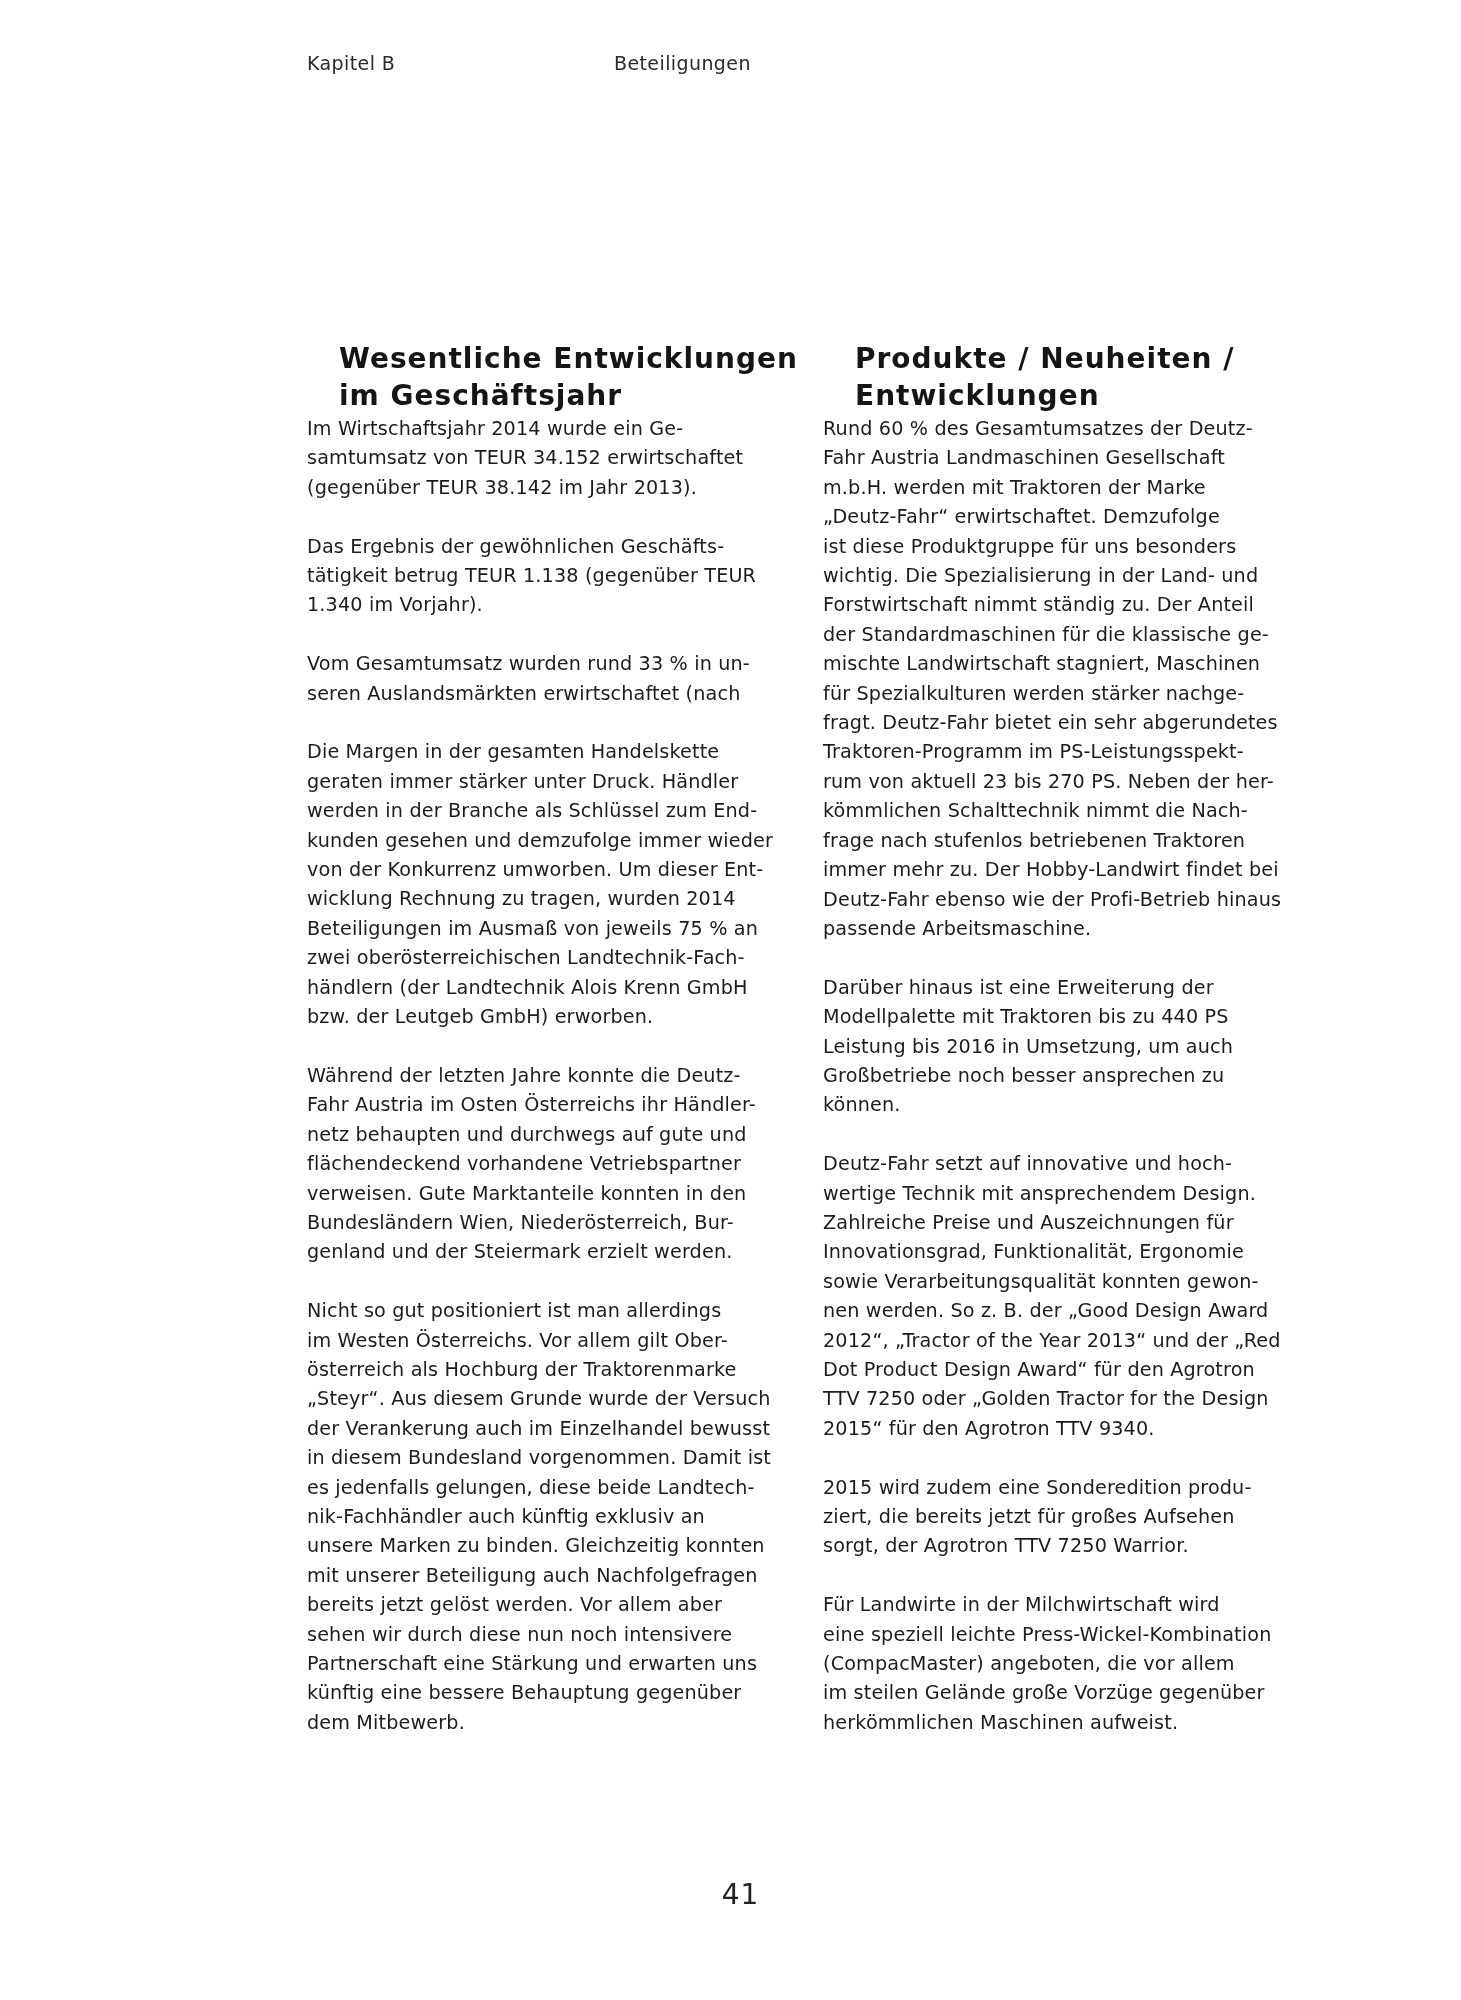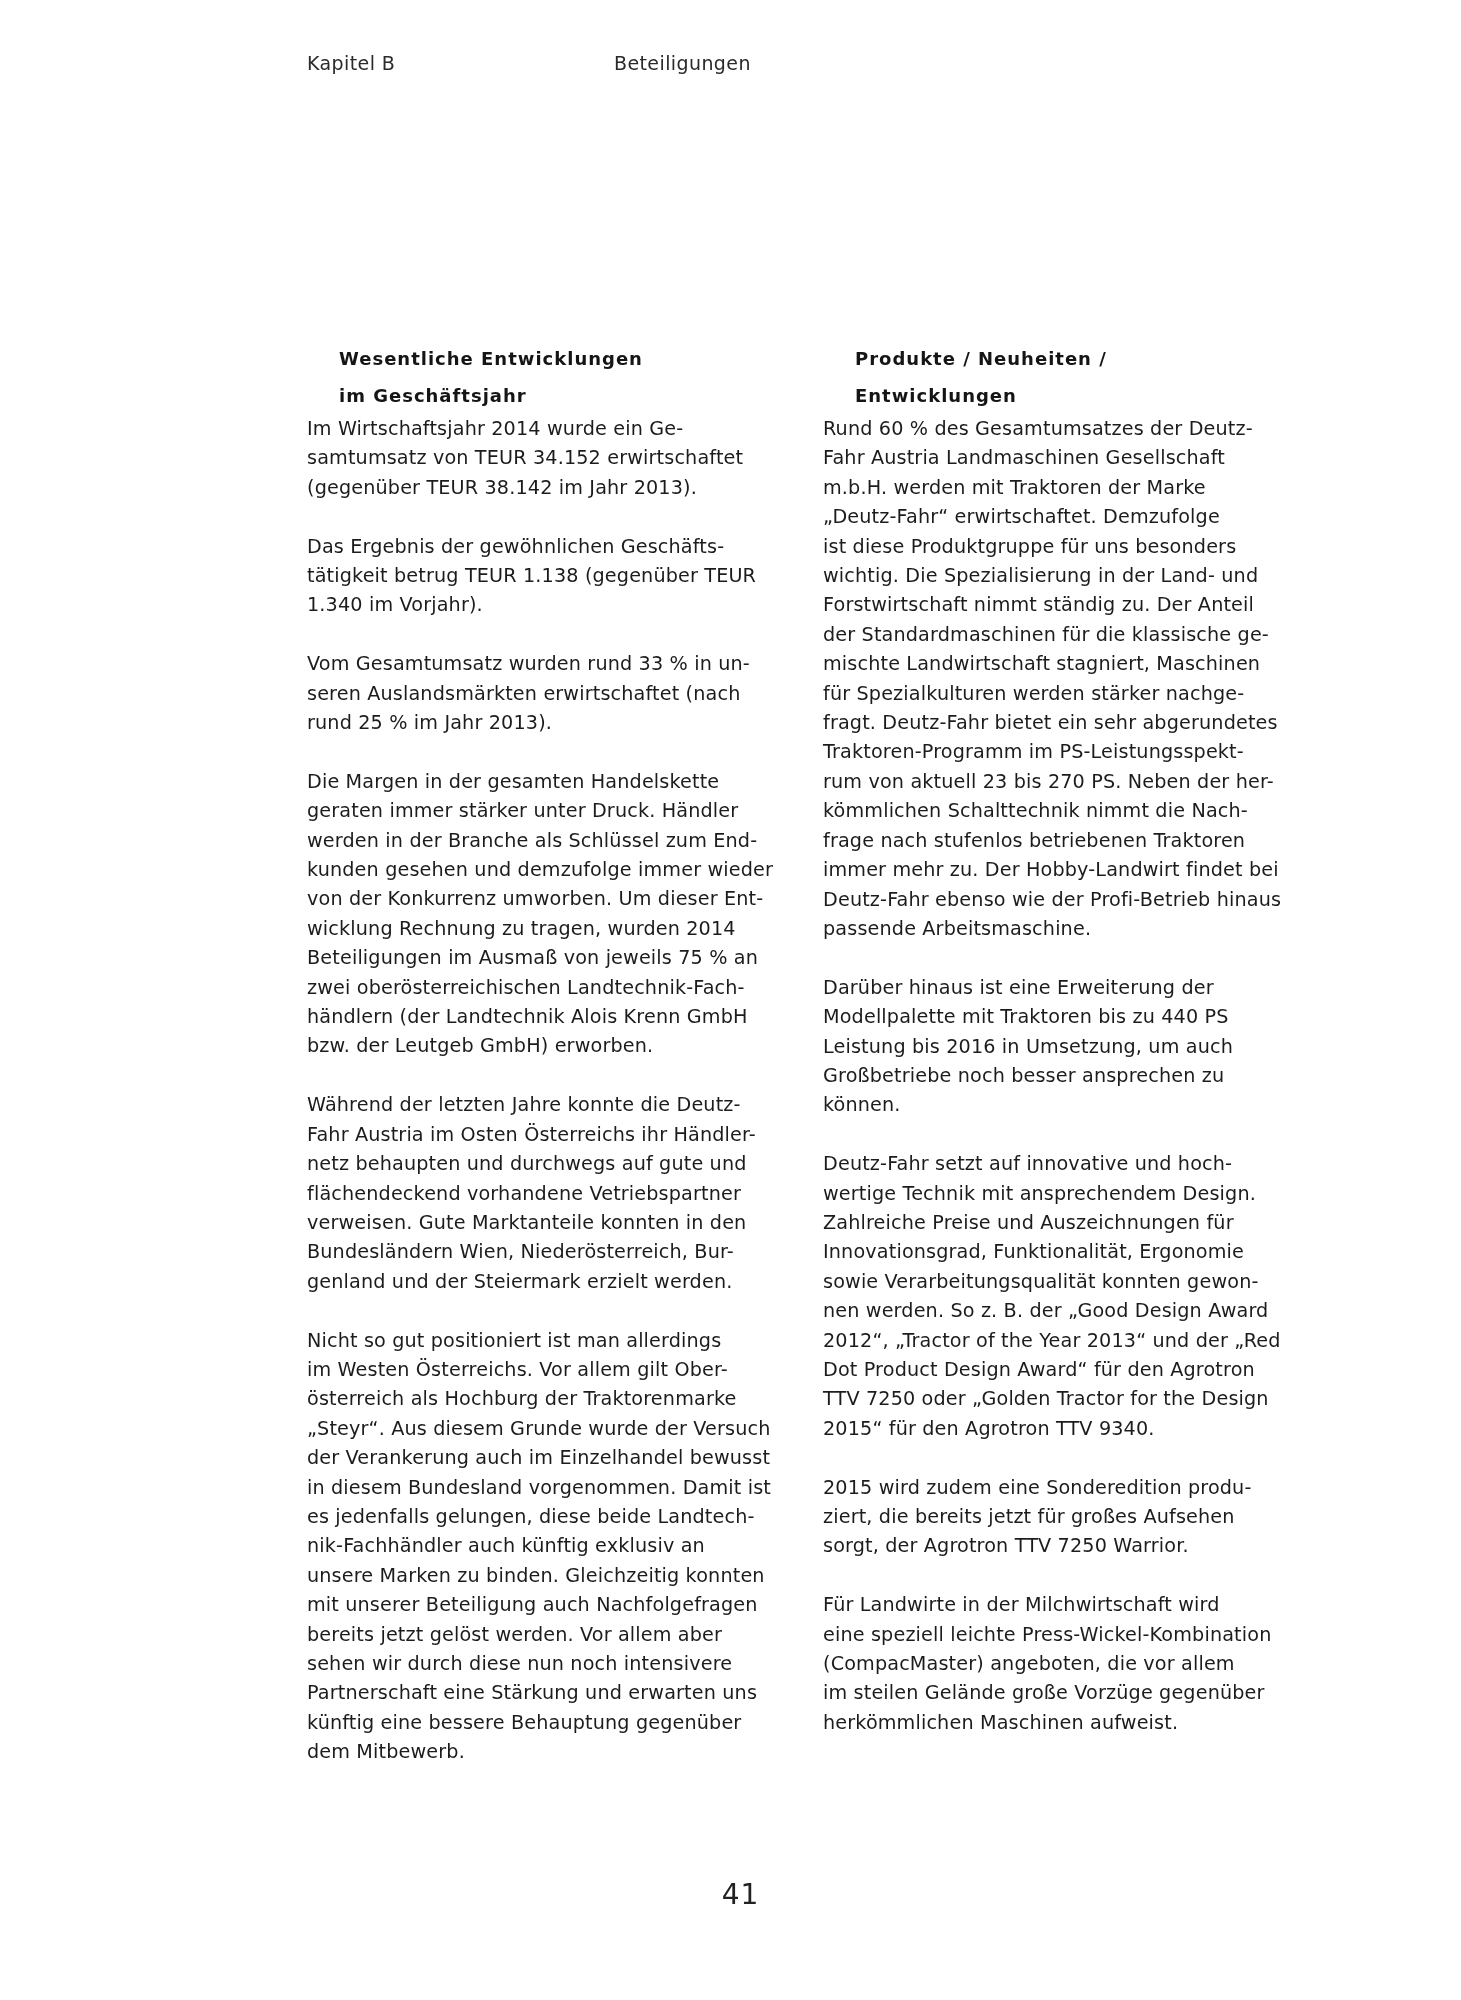--- a/index.html
+++ b/index.html
@@ -26,21 +26,21 @@
     .rh-right { left: 614px; }
 
     .column {
       position: absolute;
       top: 340px;
     }
     .col-left { left: 307px; width: 480px; }
     .col-right { left: 823px; width: 490px; }
 
     .section-title {
-      font-size: 18px;
+      font-size: 28px;
       font-weight: 600;
       line-height: 37px;
       letter-spacing: 1px;
       margin: 0 0 0 32px;
       color: #151515;
     }
     .section-title .line { display: block; white-space: nowrap; }
 
     .paragraphs {
     }
@@ -86,21 +86,20 @@
         <span class="line">(gegenüber TEUR 38.142 im Jahr 2013).</span>
       </p>
       <p class="para">
         <span class="line">Das Ergebnis der gewöhnlichen Geschäfts-</span>
         <span class="line">tätigkeit betrug TEUR 1.138 (gegenüber TEUR</span>
         <span class="line">1.340 im Vorjahr).</span>
       </p>
       <p class="para">
         <span class="line">Vom Gesamtumsatz wurden rund 33 % in un-</span>
         <span class="line">seren Auslandsmärkten erwirtschaftet (nach</span>
-        <span class="line">rund 25 % im Jahr 2013).</span>
       </p>
       <p class="para">
         <span class="line">Die Margen in der gesamten Handelskette</span>
         <span class="line">geraten immer stärker unter Druck. Händler</span>
         <span class="line">werden in der Branche als Schlüssel zum End-</span>
         <span class="line">kunden gesehen und demzufolge immer wieder</span>
         <span class="line">von der Konkurrenz umworben. Um dieser Ent-</span>
         <span class="line">wicklung Rechnung zu tragen, wurden 2014</span>
         <span class="line">Beteiligungen im Ausmaß von jeweils 75 % an</span>
         <span class="line">zwei oberösterreichischen Landtechnik-Fach-</span>

